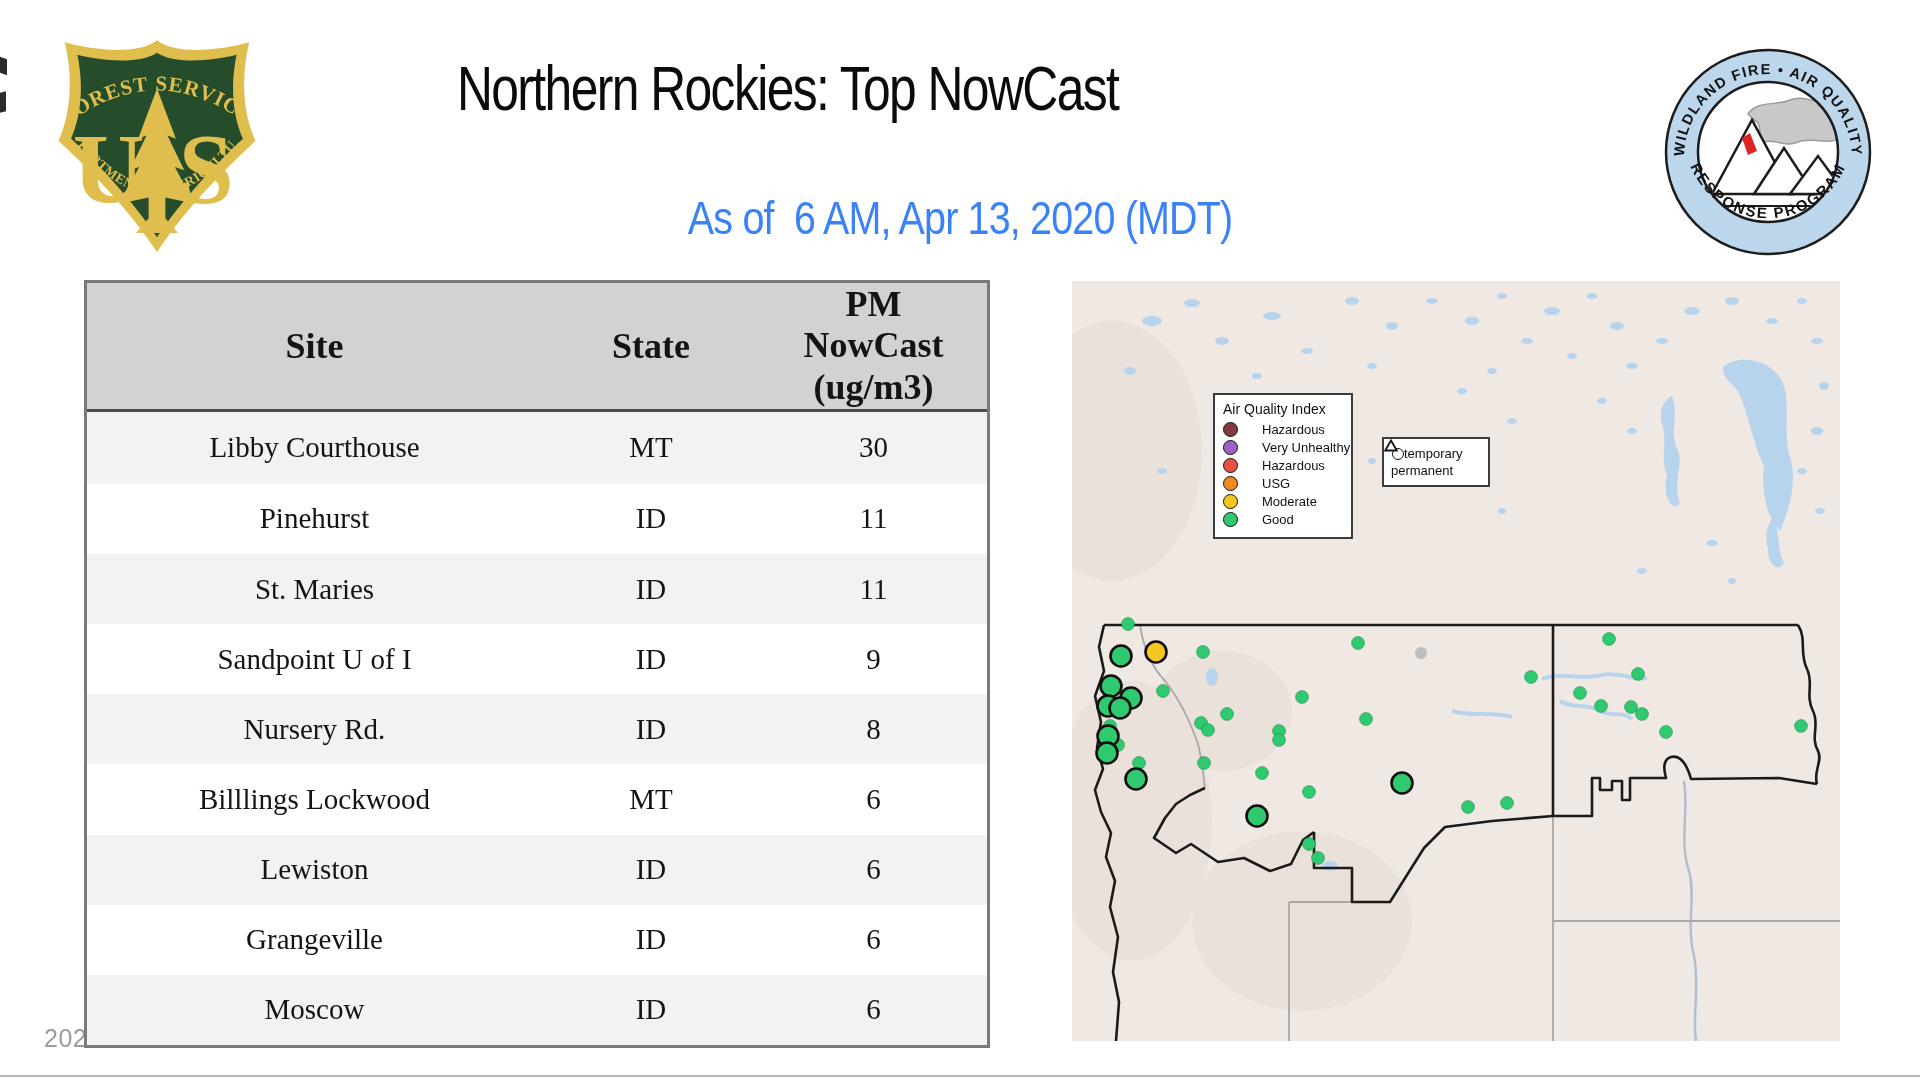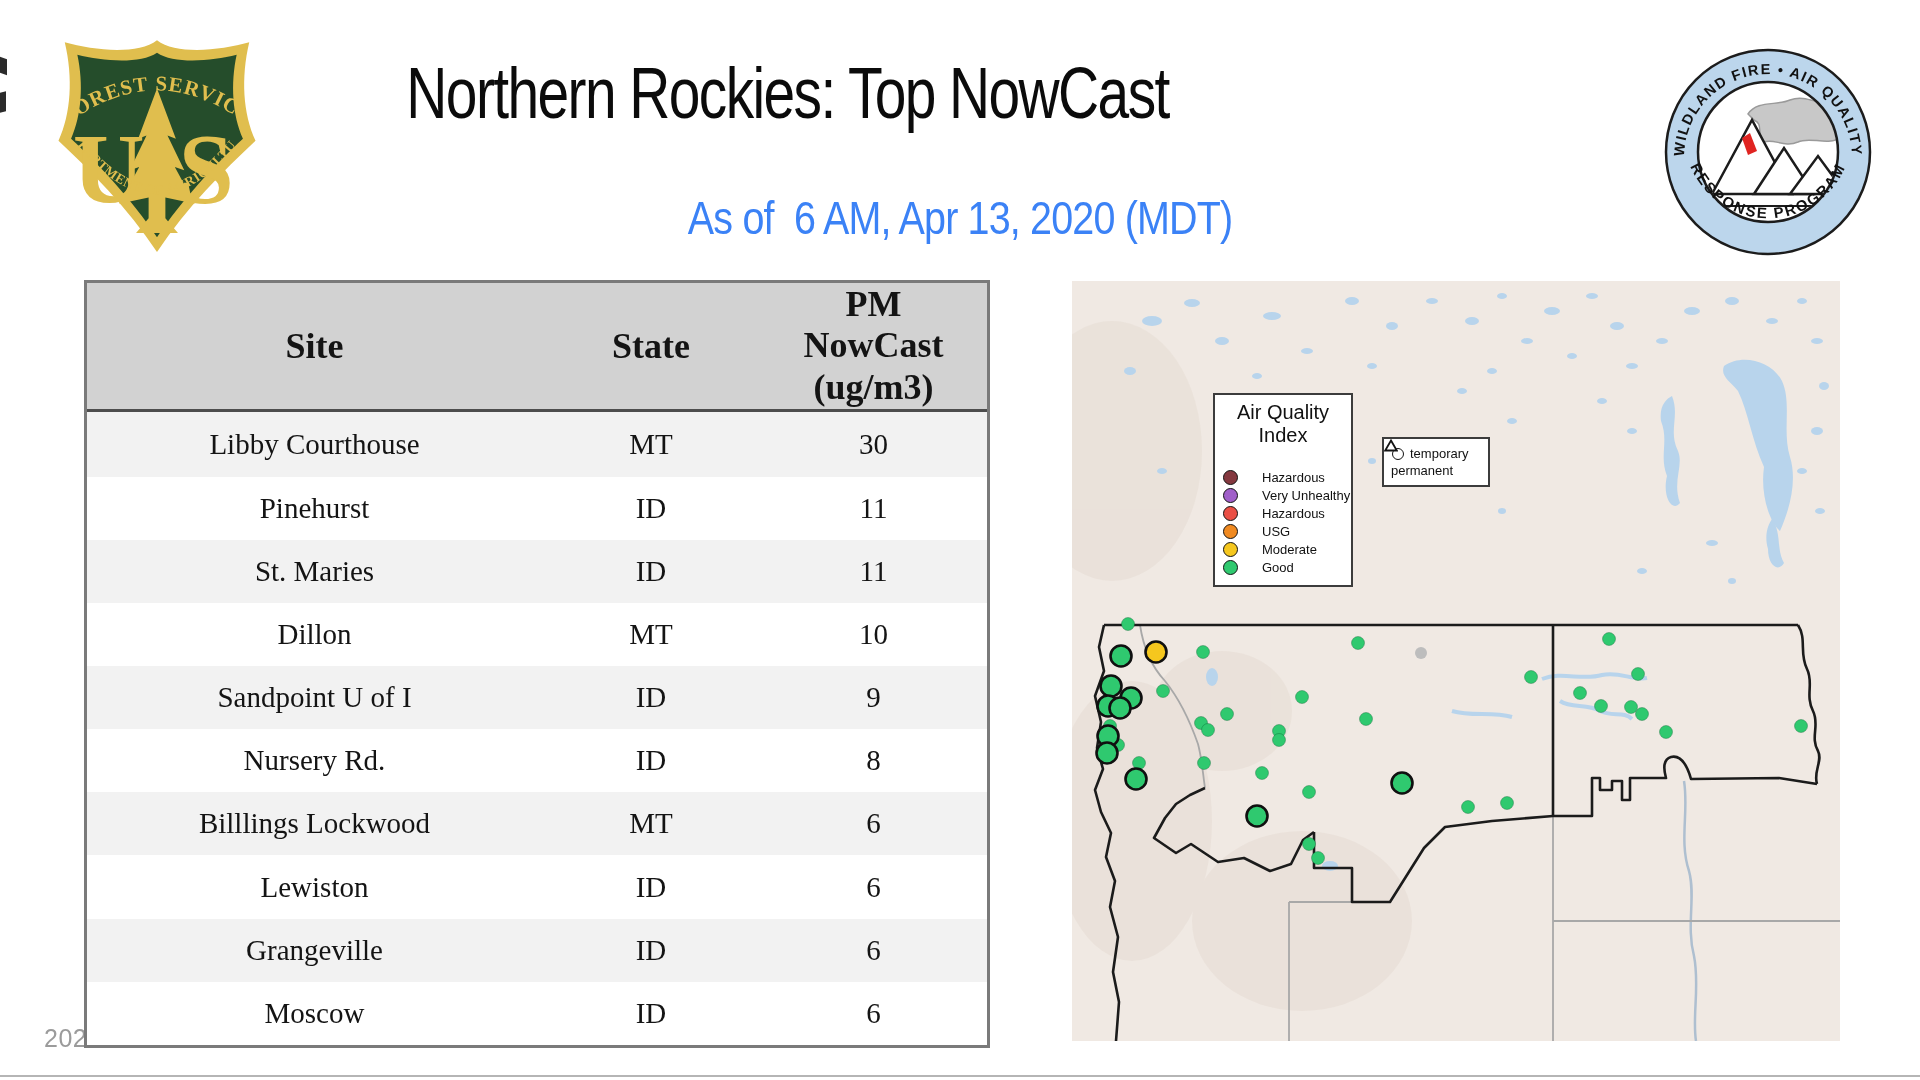--- a/index.html
+++ b/index.html
@@ -1,20 +1,20 @@
 <!DOCTYPE html>
 <html><head>
 <meta charset="utf-8">
 <style>
   html,body{margin:0;padding:0;background:#fff;}
   .slide{position:relative;width:1920px;height:1080px;background:#ffffff;overflow:hidden;
          font-family:"Liberation Sans",sans-serif;}
   
   .title{position:absolute;top:52px;left:0;width:1576px;text-align:center;
-         font-size:72px;color:#0b0b0b;white-space:pre;}
+         font-size:63px;color:#0b0b0b;white-space:pre;}
   .title .squeeze{display:inline-block;transform:scaleX(.79);transform-origin:50% 50%;letter-spacing:-2px;}
   .subtitle{position:absolute;top:190px;left:0;width:1920px;text-align:center;
             font-size:47px;color:#3b82f6;white-space:pre;}
   .subtitle .squeeze{display:inline-block;transform:scaleX(.84);transform-origin:50% 50%;letter-spacing:-1px;}
   .logo{position:absolute;}
   
   .timestamp{position:absolute;left:44px;top:1024px;font-size:25px;color:#9b9b9b;
              letter-spacing:.5px;z-index:1;white-space:pre;}
   
   .tablewrap{position:absolute;left:84px;top:280px;width:906px;height:768px;z-index:2;
@@ -25,27 +25,27 @@
                    font-weight:bold;vertical-align:middle;height:120px;}
   table.nowcast th .pm{white-space:pre-line;line-height:1.15;display:inline-block;}
   table.nowcast td{font-size:29px;text-align:center;vertical-align:middle;}
   table.nowcast tbody tr:nth-child(odd){background:#f2f2f2;}
   table.nowcast tbody tr:nth-child(even){background:#ffffff;}
   
   .map{position:absolute;left:1072px;top:281px;width:768px;height:760px;background:#f0e9e3;}
   .map svg{position:absolute;left:0;top:0;}
   .aqi-legend{position:absolute;left:141px;top:112px;width:140px;background:#fff;
               border:2px solid #3c3c3c;padding:6px 8px 7px 8px;box-sizing:border-box;z-index:3;}
-  .aqi-legend .lg-title{font-size:20px;color:#111;text-align:center;margin-bottom:23px;}
+  .aqi-legend .lg-title{font-size:14px;color:#111;margin-bottom:5px;}
   .aqi-item{display:flex;align-items:center;gap:24px;margin:3px 0;}
   .aqi-dot{width:13px;height:13px;border-radius:50%;border:1.6px solid #141414;flex:0 0 auto;box-sizing:content-box;}
   .aqi-label{font-size:13px;color:#111;white-space:nowrap;}
   .type-legend{position:absolute;left:310px;top:156px;width:108px;background:#fff;
                border:2px solid #3c3c3c;padding:6px 7px;box-sizing:border-box;z-index:3;}
-  .type-row{display:flex;align-items:center;gap:6px;height:17px;}
+  .type-row{display:flex;align-items:center;height:17px;}
   .ring{width:12px;height:12px;border-radius:50%;border:1.8px solid #141414;background:#fff;box-sizing:border-box;margin-left:1px;}
   .type-label{font-size:13px;color:#111;white-space:nowrap;}
   
   .bottom-line{position:absolute;left:0;top:1075px;width:1920px;border-top:2px solid #b5b5b5;}
   .edge-mark{position:absolute;left:0;background:#2b2b2b;}
 </style>
 </head>
 <body>
 
 <div class="slide">
@@ -127,25 +127,20 @@
           </tr>
           <tr>
             <td>Pinehurst</td>
             <td>ID</td>
             <td>11</td>
           </tr>
           <tr>
             <td>St. Maries</td>
             <td>ID</td>
             <td>11</td>
-          </tr>
-          <tr>
-            <td>Dillon</td>
-            <td>MT</td>
-            <td>10</td>
           </tr>
           <tr>
             <td>Sandpoint U of I</td>
             <td>ID</td>
             <td>9</td>
           </tr>
           <tr>
             <td>Nursery Rd.</td>
             <td>ID</td>
             <td>8</td>

